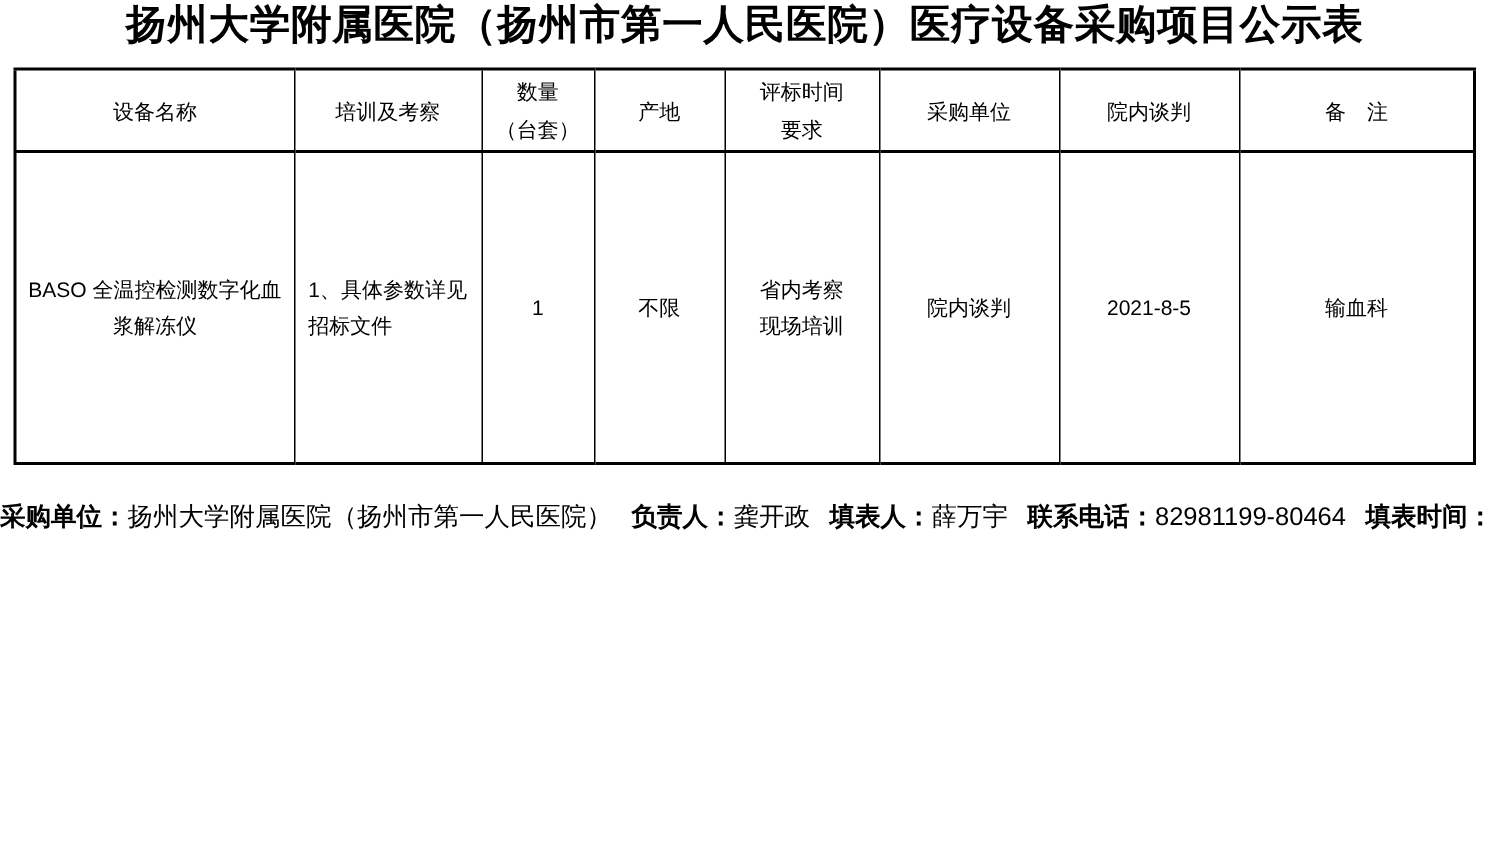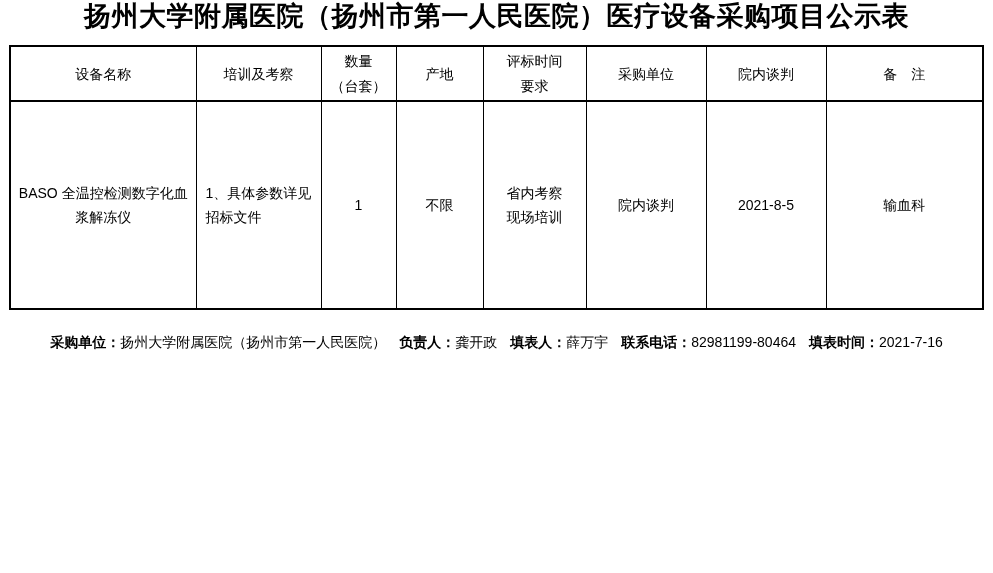--- a/index.html
+++ b/index.html
@@ -50,21 +50,21 @@
   table.proc-table td.cell-left {
     text-align: left;
     padding-left: 9px;
   }
   tr.header-row { height: 48px; }
   tr.row-1 { height: 224px; }
   tr.row-2 { height: 208px; }
   .doc-footer {
     margin-top: 23px;
     text-align: center;
-    font-size: 14px;
+    font-size: 17px;
     line-height: 1.4;
     white-space: nowrap;
   }
   .doc-footer .grp { margin-left: 13px; }
   .doc-footer .grp:first-child { margin-left: 0; }
   .doc-footer .lbl { font-weight: bold; }
 </style>
 </head>
 <body>
 

